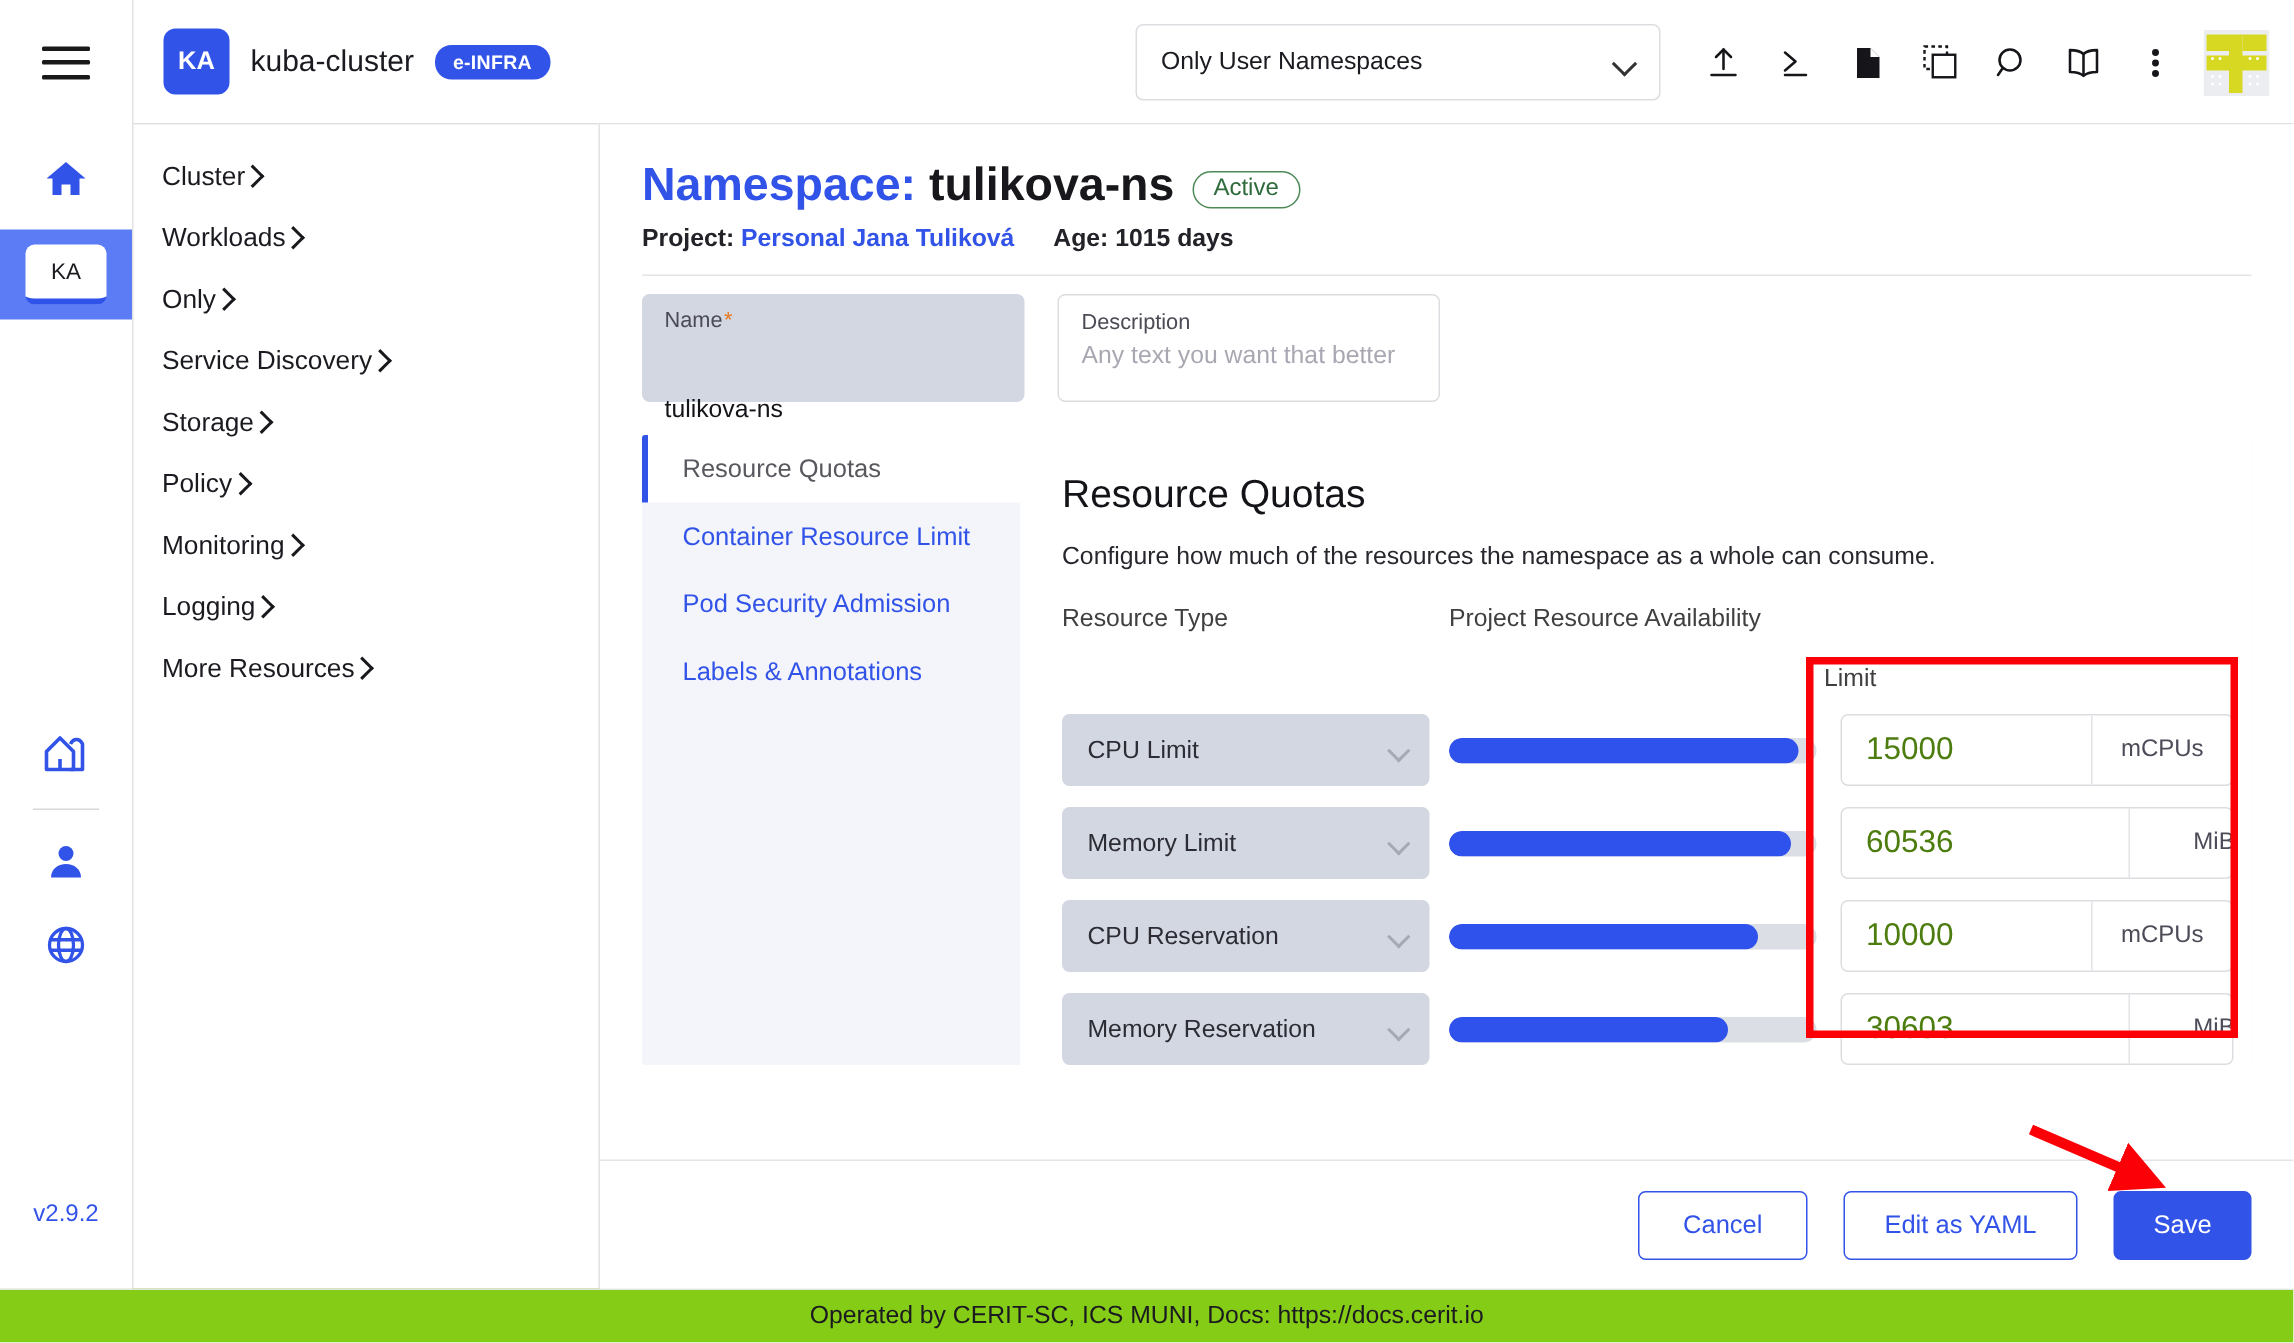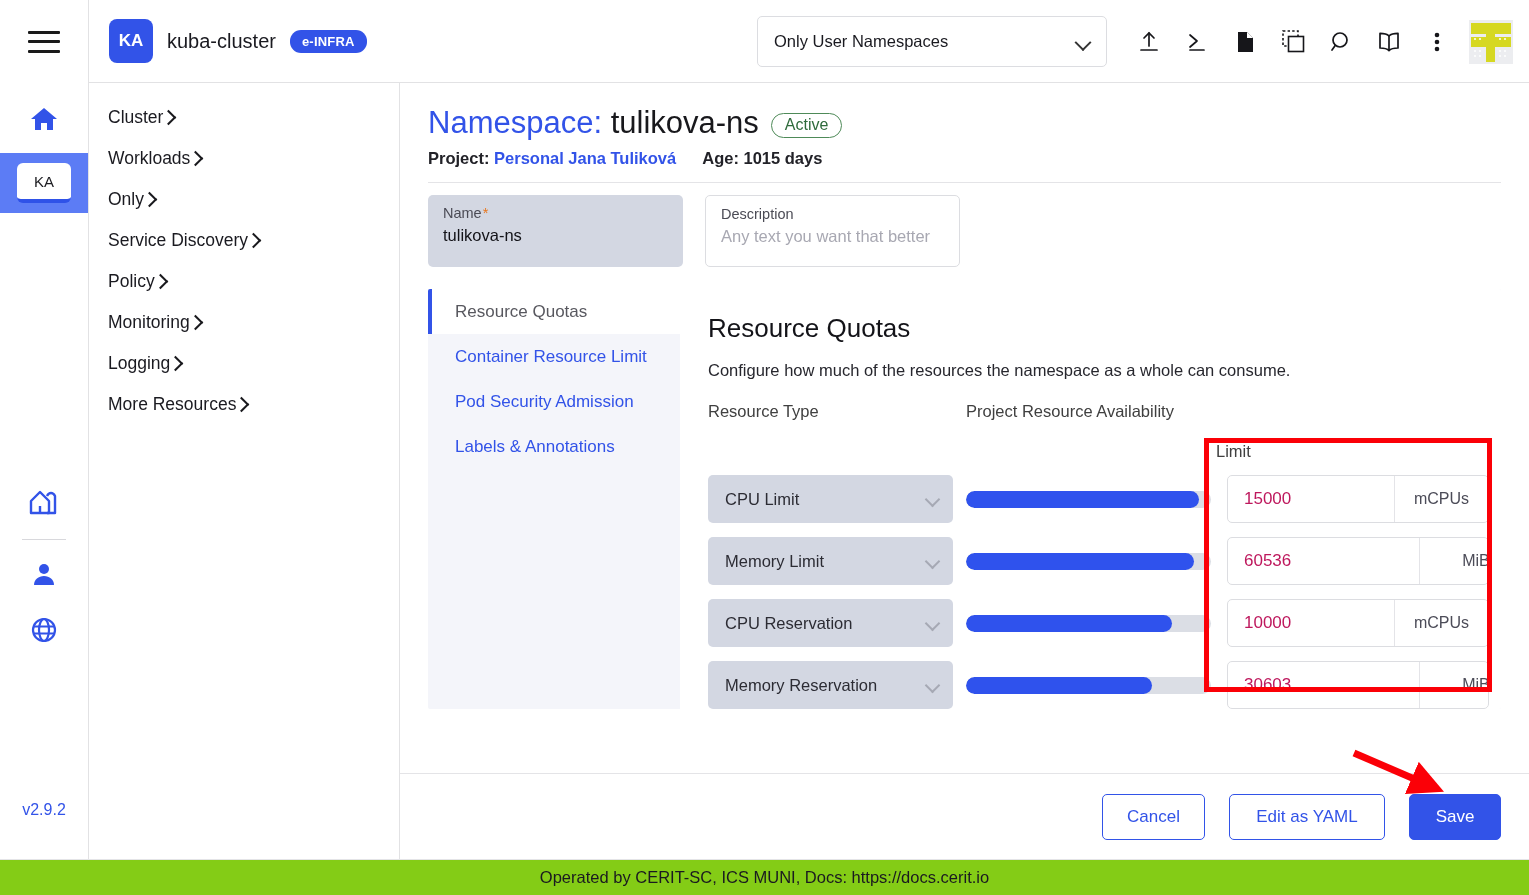--- a/index.html
+++ b/index.html
@@ -106,37 +106,37 @@
     height: 41px; display: flex; align-items: center; justify-content: flex-start;
     padding: 0 22px 0 19px; cursor: pointer; font-size: 17.5px; color: #1a1a20;
   }
   .nav-chev { width: 11px; height: 11px; border-right: 2.4px solid #19191d; border-top: 2.4px solid #19191d; transform: rotate(45deg); margin-right: 4px; }
 
   
   .main { flex: 1; min-width: 0; background: #fff; display: flex; flex-direction: column; position: relative; }
   .main-scroll { flex: 1; padding: 22px 28px 0 28px; min-height: 0; }
 
   .page-title-row { display: flex; align-items: baseline; gap: 12px; }
-  .page-title { font-size: 31px; font-weight: normal; color: #3253e8; }
+  .page-title { font-size: 31px; font-weight: bold; color: #3253e8; }
   .page-title .ns { color: #18181c; }
   .status-badge {
     border: 1px solid #4e8a58; color: #2f6b3c; border-radius: 13px;
     font-size: 16px; padding: 2px 13px 3px; position: relative; top: -3px;
   }
   .sub-row { margin-top: 8px; display: flex; gap: 26px; font-size: 16.5px; color: #222228; font-weight: bold; }
   .sub-row a { color: #3253e8; text-decoration: none; cursor: pointer; }
 
   .hr { height: 1px; background: #e4e4e7; margin: 14px 0 12px; }
 
   .field-row { display: flex; gap: 22px; }
   .field {
     height: 72px; border-radius: 5px; padding: 10px 15px 0;
     display: flex; flex-direction: column; justify-content: flex-start;
   }
-  .field.name { width: 255px; background: #d3d7e2; }
+  .field.name { width: 255px; background: #d3d7e2; gap: 37px; }
   .field.desc { width: 255px; background: #fff; border: 1px solid #dcdde1; }
   .field-label { font-size: 14.5px; color: #4b4b55; margin-bottom: 5px; }
   .req { color: #e8771f; margin-left: 1px; }
   .field-value { font-size: 16.5px; color: #131318; }
   .field-placeholder { font-size: 16.5px; color: #a8a8b2; white-space: nowrap; overflow: hidden; }
 
   
   .tab-card {
     margin-top: 22px; display: flex; background: #f4f5fa;
     height: 420px; border-radius: 2px; overflow: hidden;
@@ -175,42 +175,42 @@
   .bar-track { height: 17px; background: #dbdee5; border-radius: 9px; overflow: hidden; }
   .bar-fill { height: 100%; background: #2f52ed; border-radius: 9px; }
 
   .limit-cell { flex: 1; padding-left: 16px; display: flex; }
   .limit-input {
     height: 48px; border: 1px solid #dcdde1; border-radius: 5px; background: #fff;
     display: flex; align-items: stretch; width: 262px;
   }
   .limit-input .val {
     flex: 1; display: flex; align-items: center; padding-left: 16px;
-    font-size: 17px; color: #be185d; cursor: text;
+    font-size: 21px; color: #4d7c0f; cursor: text;
   }
   .limit-input .unit {
     width: 94px; flex: 0 0 94px; border-left: 1px solid #e4e4e8;
     display: flex; align-items: center; justify-content: center;
     font-size: 16px; color: #4c4c58;
   }
   .limit-input.mib .unit { width: 69px; flex: 0 0 69px; padding-left: 44px; }
 
   
   .action-bar {
     border-top: 1px solid #e4e4e7;
     height: 86px; flex: 0 0 86px;
     display: flex; align-items: center; justify-content: flex-end;
     gap: 24px; padding-right: 28px; background: #fff;
   }
   .btn {
     height: 46px; border-radius: 5px; font-size: 17px;
     display: flex; align-items: center; justify-content: center; cursor: pointer;
   }
   .btn.outline { border: 1px solid #3253e8; color: #3253e8; background: #fff; }
-  .btn.cancel { width: 103px; }
+  .btn.cancel { width: 113px; }
   .btn.yaml { width: 156px; }
   .btn.primary { width: 92px; background: #3253e8; color: #fff; border: 1px solid #3253e8; }
 
   
   .footer-strip {
     height: 36px; flex: 0 0 36px; background: #84cc16;
     border-top: 1px solid #e4e4e7;
     display: flex; align-items: center; justify-content: center;
     font-size: 16.5px; color: #1a1a20;
   }
@@ -365,20 +365,24 @@
       </div>
       <div class="nav-item">
         <span>Only</span>
         <span class="nav-chev"></span>
       </div>
       <div class="nav-item">
         <span>Service Discovery</span>
         <span class="nav-chev"></span>
       </div>
       <div class="nav-item">
+        <span>Storage</span>
+        <span class="nav-chev"></span>
+      </div>
+      <div class="nav-item">
         <span>Policy</span>
         <span class="nav-chev"></span>
       </div>
       <div class="nav-item">
         <span>Monitoring</span>
         <span class="nav-chev"></span>
       </div>
       <div class="nav-item">
         <span>Logging</span>
         <span class="nav-chev"></span>

